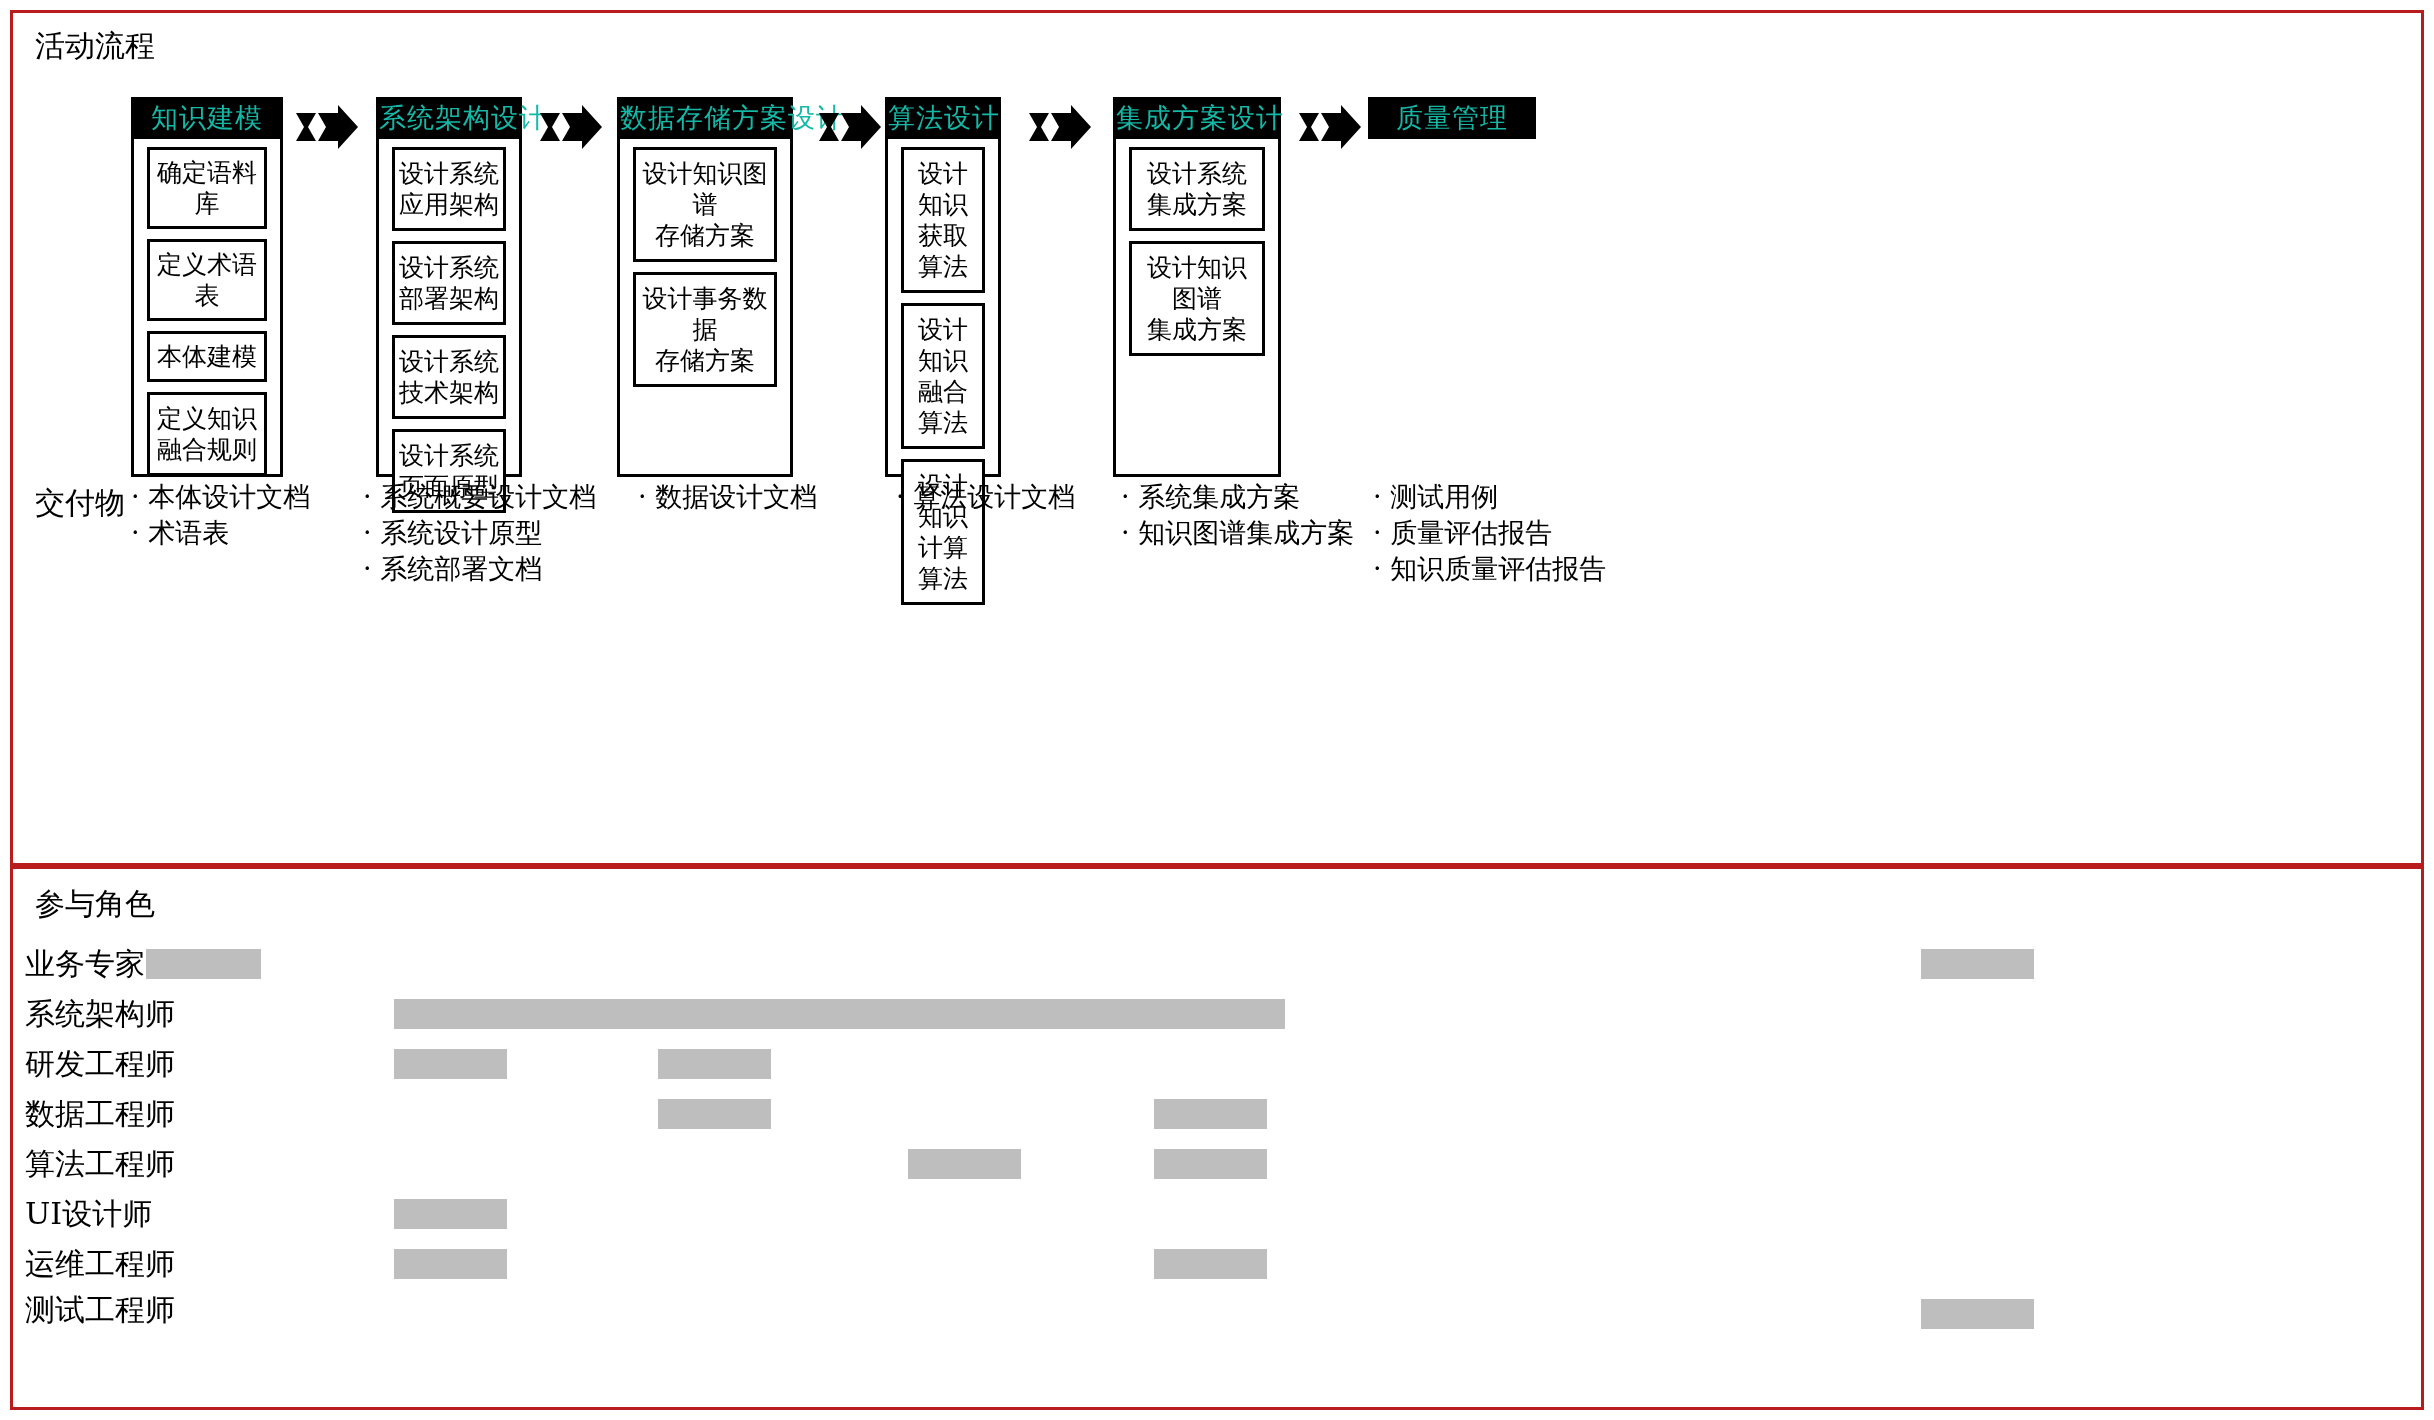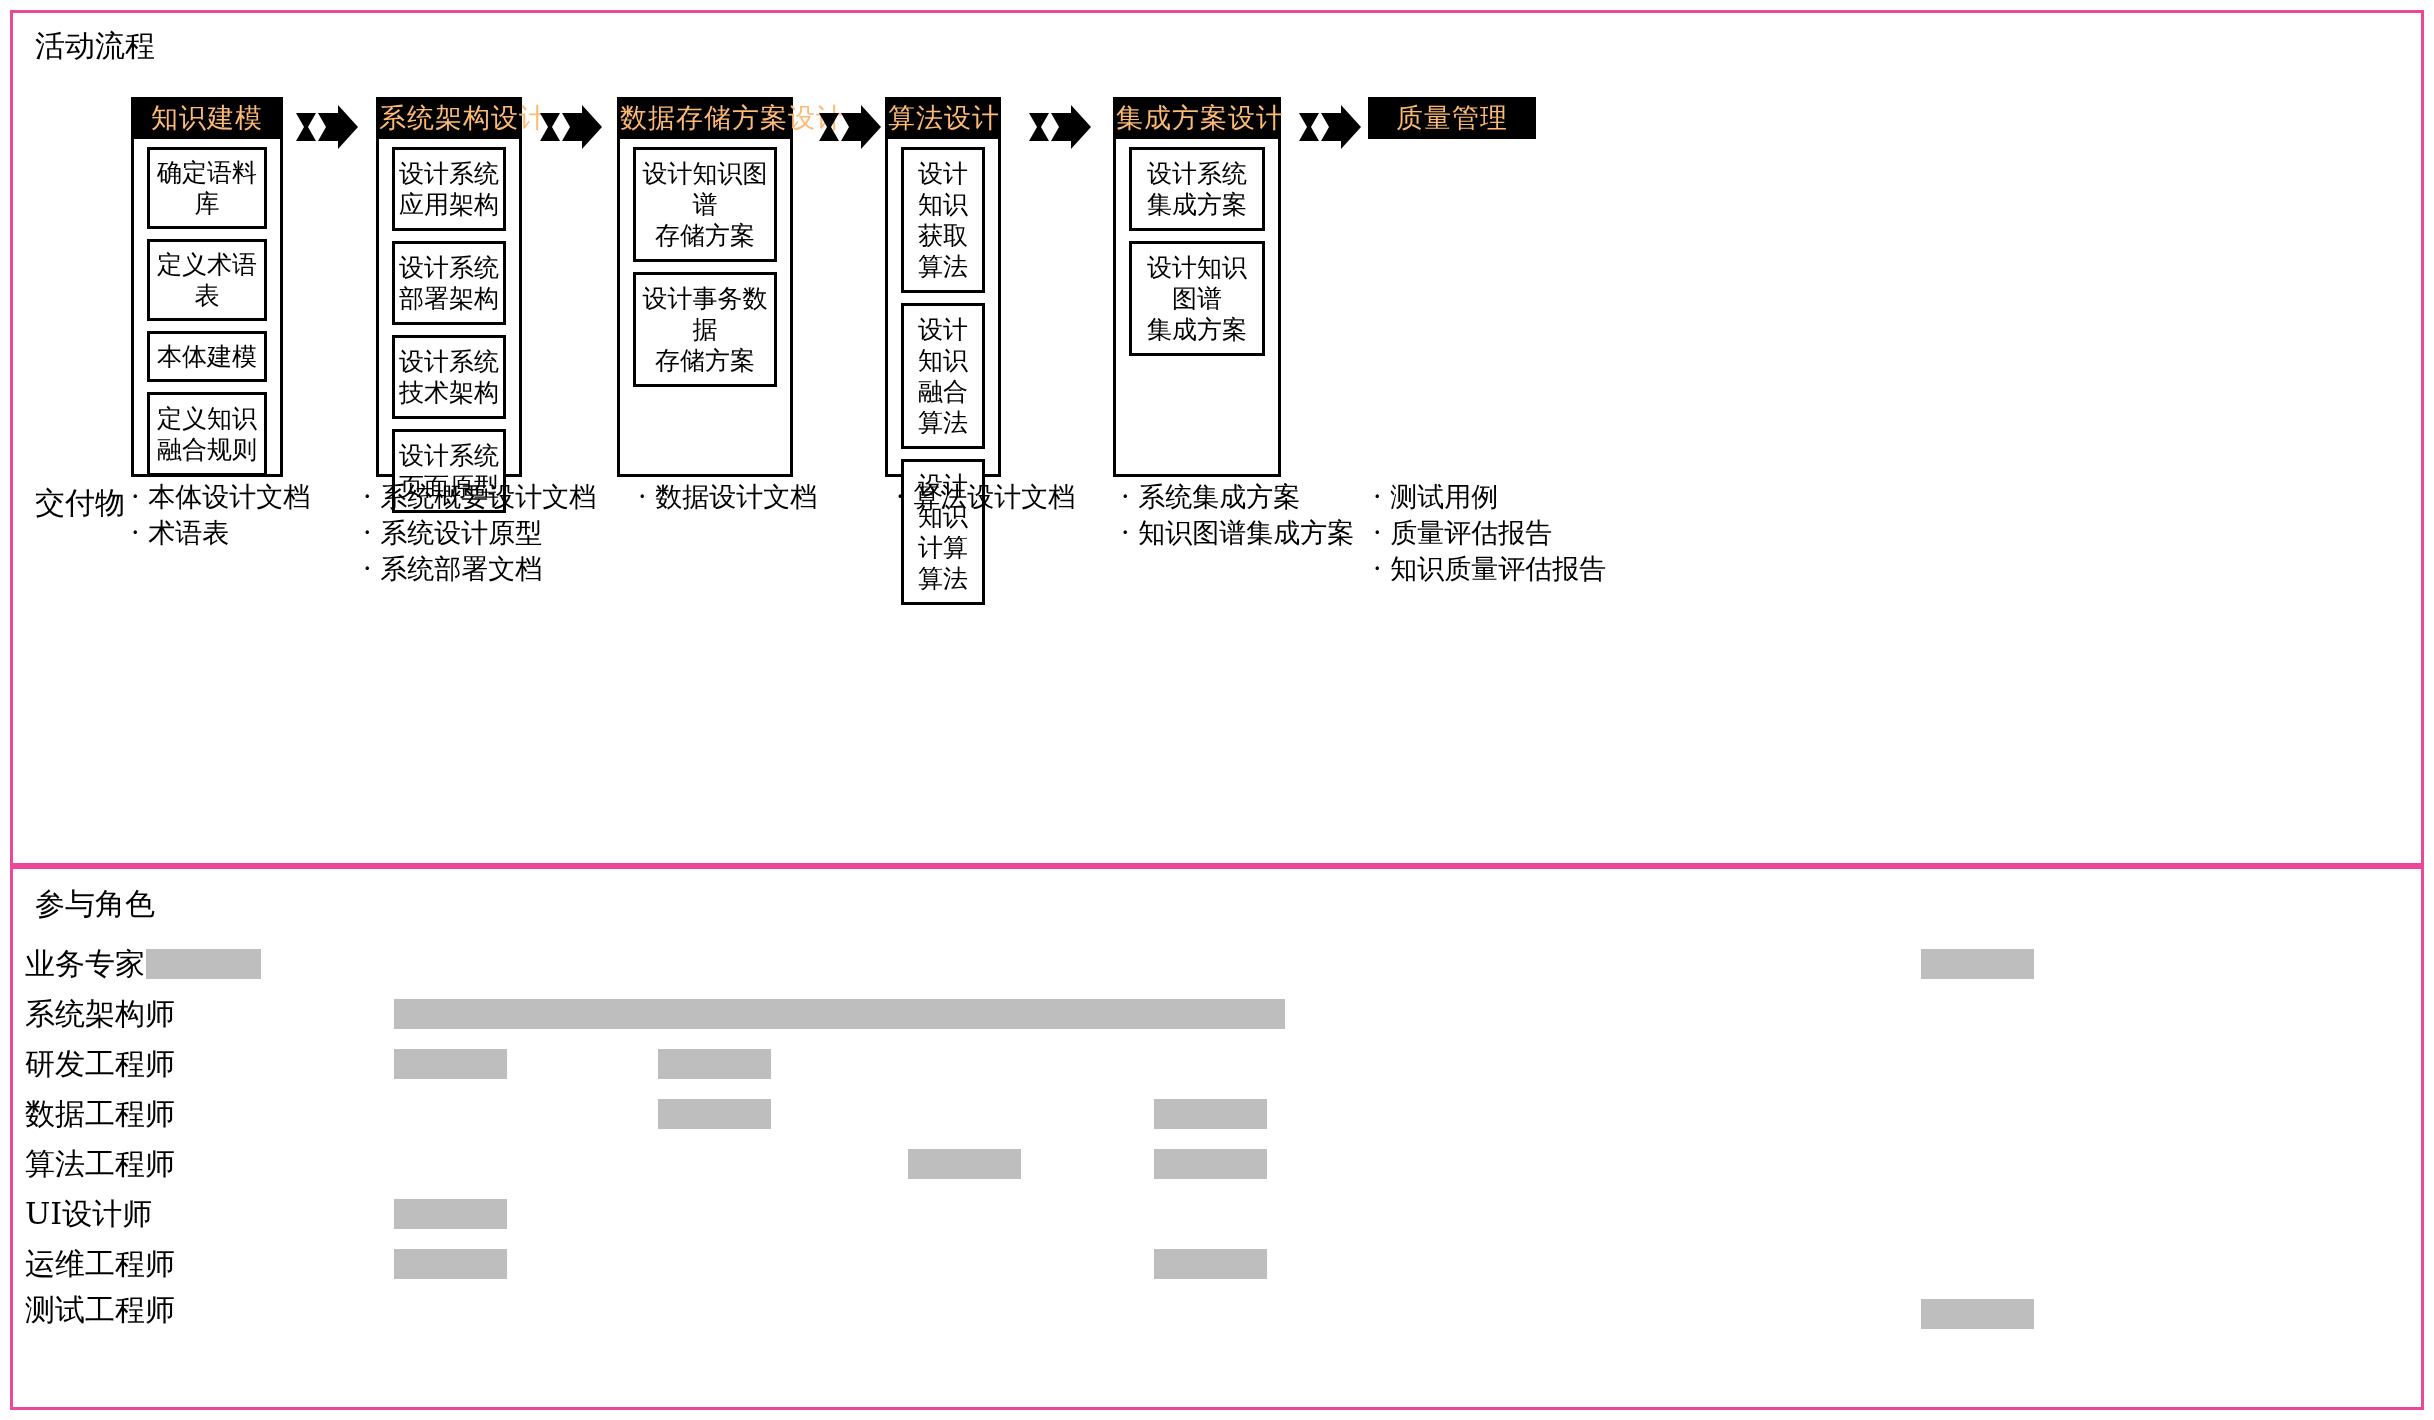--- a/index.html
+++ b/index.html
@@ -5,36 +5,36 @@
   html,body{margin:0;padding:0;background:#fff;}
   body{
     width:2434px;height:1420px;
     font-family:"DejaVu Serif","Liberation Serif",serif;
     color:#000;
     -webkit-font-smoothing:antialiased;
   }
   #root{position:relative;width:2434px;height:1420px;overflow:hidden;}
 
   
-  .panel{position:absolute;border:3px solid #ec4899;box-sizing:border-box;background:#fff;}
+  .panel{position:absolute;border:3px solid #b91c1c;box-sizing:border-box;background:#fff;}
   #activity-panel{left:10px;top:10px;width:2414px;height:856px;}
   #roles-panel{left:10px;top:866px;width:2414px;height:544px;}
 
   .panel-title{
     position:absolute;font-size:30px;line-height:30px;white-space:nowrap;
   }
   #activity-title{left:22px;top:18px;}
   #roles-title{left:22px;top:20px;}
 
   
   #flow{position:absolute;left:0;top:0;width:2414px;height:856px;}
 
   .stage{position:absolute;top:84px;}
   .stage-header{
-    background:#000;color:#fdba74;
+    background:#000;color:#14b8a6;
     border:3px solid #000;box-sizing:border-box;
     height:42px;line-height:36px;text-align:center;
     font-size:27px;white-space:nowrap;letter-spacing:1px;
   }
   .stage-body{
     border:3px solid #000;border-top:0;box-sizing:border-box;
     height:338px;padding:8px 13px 0 13px;background:#fff;
   }
   .task{
     border:3px solid #000;box-sizing:border-box;

